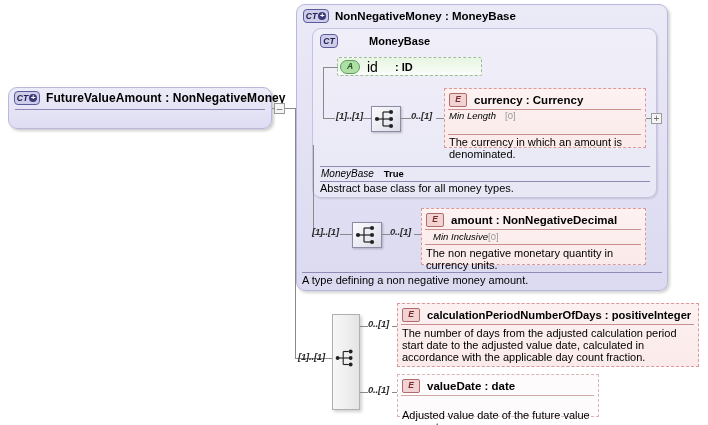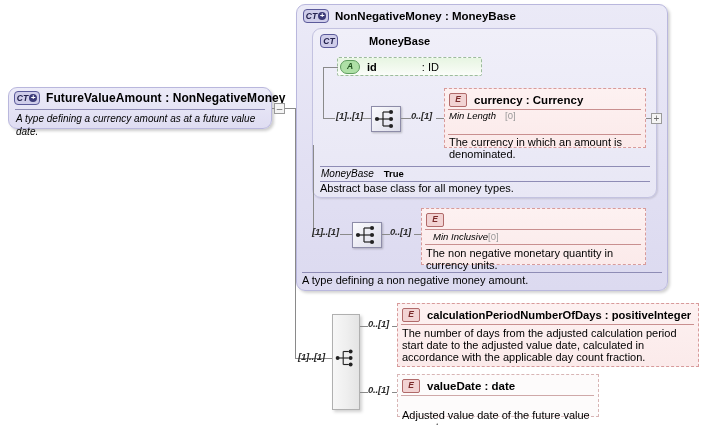--- a/index.html
+++ b/index.html
@@ -113,21 +113,20 @@
 <body>
 
 <div class="node ct-leaf" style="left:8px;top:87px;width:264px;height:42px;">
   <div class="hdr">
     <span class="badge b-ct">
       CT<span class="plus">+</span>
     </span>
     <span class="ttl">FutureValueAmount : NonNegativeMoney</span>
   </div>
   <div class="sep"></div>
-  <div class="desc">A type defining a currency amount as at a future value date.</div>
 </div>
 
 <div class="expander" style="left:274px;top:103px;">–</div>
 
 <div class="ln lnh" style="left:272px;top:108px;width:3px;"></div>
 <div class="ln lnh" style="left:285px;top:108px;width:11px;"></div>
 <div class="ln lnv" style="left:295px;top:108px;height:250px;"></div>
 
 <div class="ln lnh" style="left:295px;top:145px;width:18px;"></div>
 
@@ -156,22 +155,22 @@
 <div class="abs" style="left:321px;top:168px;width:330px;display:flex;gap:10px;font-size:10px;font-style:italic;">
   <span>MoneyBase</span>
   <span style="font-style:normal;font-weight:bold;font-size:9.5px;">True</span>
 </div>
 <div class="ln lnh" style="left:320px;top:181px;width:330px;background:#8e8cb5;"></div>
 <div class="abs desc" style="left:320px;top:182px;width:330px;">Abstract base class for all money types.</div>
 
 <div class="at-box abs" style="left:337px;top:57px;width:145px;height:19px;border-radius:2px;"></div>
 <div class="abs" style="left:340px;top:59px;width:142px;height:15px;display:flex;align-items:center;gap:7px;">
   <span class="badge b-a">A</span>
-  <span style="font-weight:bold;font-size:11px;">id</span>
-  <span style="font-weight:normal;font-size:11px;margin-left:38px;">: ID</span>
+  <span style="font-weight:normal;font-size:14px;">id</span>
+  <span style="font-weight:bold;font-size:11px;margin-left:10px;">: ID</span>
 </div>
 
 <div class="ln lnv" style="left:323px;top:67px;height:52px;"></div>
 <div class="ln lnh" style="left:323px;top:67px;width:15px;"></div>
 <div class="ln lnh" style="left:323px;top:118px;width:12px;"></div>
 <div class="occ" style="left:336px;top:110px;">[1]..[1]</div>
 <div class="ln lnh" style="left:362px;top:118px;width:9px;"></div>
 
 <div class="seq" style="left:371px;top:106px;">
   <svg width="28" height="24" viewBox="0 0 28 24">
@@ -228,20 +227,21 @@
   </svg>
 </div>
 
 <div class="ln lnh" style="left:382px;top:234px;width:8px;"></div>
 <div class="occ" style="left:390px;top:226px;">0..[1]</div>
 <div class="ln lnh" style="left:414px;top:234px;width:7px;"></div>
 
 <div class="el-box abs" style="left:421px;top:208px;width:225px;height:57px;"></div>
 <div class="abs" style="left:426px;top:211px;width:218px;height:17px;display:flex;align-items:center;gap:7px;">
   <span class="badge b-e">E</span>
+  <span style="font-weight:bold;font-size:11.5px;">amount : NonNegativeDecimal</span>
 </div>
 <div class="ln lnh" style="left:425px;top:229px;width:216px;background:#c98f8f;"></div>
 <div class="abs" style="left:426px;top:231px;width:218px;font-size:9.5px;font-style:italic;line-height:11.5px;">
   <div style="display:flex;text-align:right;">
     <span style="width:62px;">Min Inclusive</span>
     <span style="font-style:normal;color:#9a9a9a;">[0]</span>
   </div>
 </div>
 <div class="ln lnh" style="left:425px;top:244px;width:216px;background:#c98f8f;"></div>
 <div class="abs desc" style="left:425px;top:246px;width:220px;padding:1px 0 0 1px;">The non negative monetary quantity in currency units.</div>

